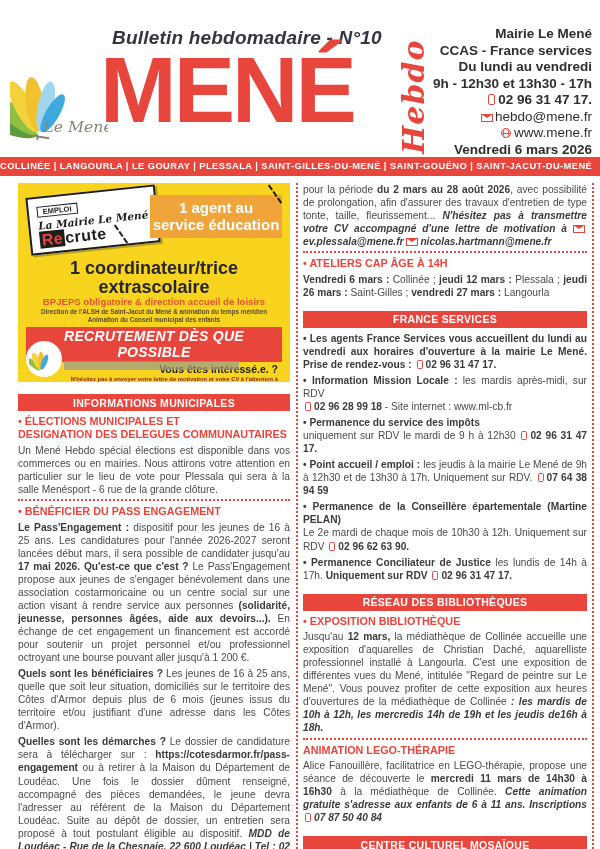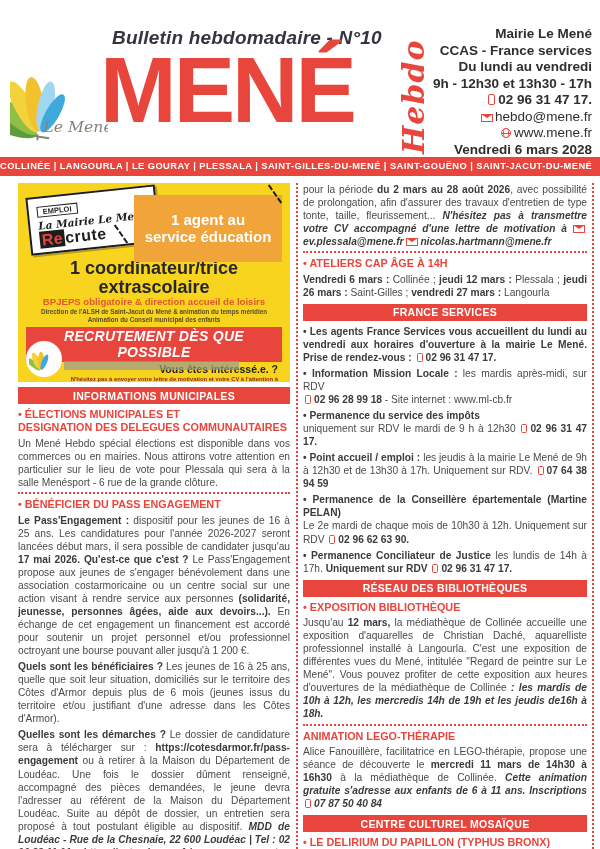--- a/index.html
+++ b/index.html
@@ -33,32 +33,32 @@
   .col-left{width:272px;flex:none}
   .divider-v{width:0;border-left:2px dotted var(--red);margin:0 5px 0 6px}
   .col-right{flex:1;padding-right:5px}
   .edge-line{width:0;border-left:2px dotted var(--red)}
 
   p.body{margin:0 0 3px;text-align:justify;font-size:10.2px;line-height:1.28;color:var(--ink)}
   .b{font-weight:700;color:var(--dark)}
   .bi{font-weight:700;font-style:italic;color:var(--dark)}
   .br{display:block;height:0}
   .sub{color:var(--red);font-weight:700;font-size:10.8px;line-height:1.25;margin:3px 0 2px}
-  .banner{background:var(--red);color:#fff;font-weight:700;font-size:10.5px;text-align:center;padding:2.5px 0;margin:5px 0 4px;letter-spacing:.3px}
+  .banner{background:var(--red);color:#fff;font-weight:700;font-size:10.5px;text-align:center;padding:2.5px 0;margin:12px 0 4px;letter-spacing:.3px}
   .dots{border-top:2px dotted var(--red);margin:3px 0 4px}
 
   
   .ad{position:relative;height:199px;background:var(--yellow);overflow:hidden;padding:6px 8px;margin-bottom:2px}
   .ad-top{position:relative;height:50px}
   .ad-badge{position:absolute;left:2px;top:2px;transform:rotate(-6deg);background:#fff;border:2px solid #1d1d1d;padding:2px 8px 3px;box-shadow:2px 2px 0 rgba(0,0,0,.25)}
   .ad-tag{display:inline-block;border:1.5px solid #1d1d1d;font-size:7.5px;font-weight:700;padding:0 5px;color:#1d1d1d;background:#fff}
   .ad-recruiter{font-family:"DejaVu Serif",serif;font-style:italic;font-weight:700;font-size:10.5px;color:#1d1d1d;margin-top:1px}
   .ad-recrute{font-size:16px;font-weight:800;color:#1d1d1d;letter-spacing:.5px}
   .ad-recrute .re{background:#1d1d1d;color:var(--red);padding:0 2px}
-  .ad-position{position:absolute;right:0;top:6px;width:148px;background:var(--orange);color:#fff;font-weight:800;font-size:15px;line-height:1.15;text-align:center;padding:16px 2px}
+  .ad-position{position:absolute;right:0;top:6px;width:132px;background:var(--orange);color:#fff;font-weight:800;font-size:15px;line-height:1.15;text-align:center;padding:4px 2px}
   .deco{position:absolute;border-top:2px dashed #1d1d1d;width:22px}
   .deco1{right:-4px;top:-2px;transform:rotate(55deg)}
   .deco2{left:84px;top:44px;transform:rotate(55deg)}
   .ad-role{margin-top:20px;text-align:center;font-size:18px;font-weight:800;color:#26262e;line-height:1.03}
   .ad-req{text-align:center;font-size:9.6px;font-weight:800;color:#E2572B;}
   .ad-details{text-align:center;font-size:6.3px;font-weight:700;color:#5a4a28;line-height:1.3;margin-top:1px}
   .ad-banner{background:var(--red);color:#fff;font-weight:800;font-style:italic;font-size:14px;text-align:center;padding:1px 0 2px;margin:3px 0 1px;letter-spacing:.3px}
   .ad-interested{text-align:right;font-size:10.5px;font-weight:800;color:#1d1d1d;padding-right:4px}
   .ad-note{text-align:right;font-size:5.8px;font-weight:700;color:#8a2a1e;padding-right:4px;margin-top:1px}
   .ad-email{margin:2px 4px 0 auto;width:max-content;background:#56544a;color:#f3e68a;font-size:9.3px;font-weight:700;padding:1px 14px;letter-spacing:.5px}
@@ -89,21 +89,21 @@
     <div class="masthead">MENÉ</div>
     <div class="hebdo">Hebdo</div>
     <div class="contact">
       <div class="c-line">Mairie Le Mené</div>
       <div class="c-line">CCAS - France services</div>
       <div class="c-line">Du lundi au vendredi</div>
       <div class="c-line">9h - 12h30 et 13h30 - 17h</div>
       <div class="c-line"><span class="ico-phone"></span><span>02 96 31 47 17.</span></div>
       <div class="c-line reg"><span class="ico-mail"></span><span>hebdo@mene.fr</span></div>
       <div class="c-line reg"><span class="ico-globe"></span><span>www.mene.fr</span></div>
-      <div class="c-line">Vendredi 6 mars 2028</div>
+      <div class="c-line">Vendredi 6 mars 2026</div>
     </div>
   </div>
 
   <div class="towns">COLLINÉE | LANGOURLA | LE GOURAY | PLESSALA | SAINT-GILLES-DU-MENÉ | SAINT-GOUËNO | SAINT-JACUT-DU-MENÉ</div>
 
   <div class="main">
 
     <div class="col-left">
 
       <div class="ad">

